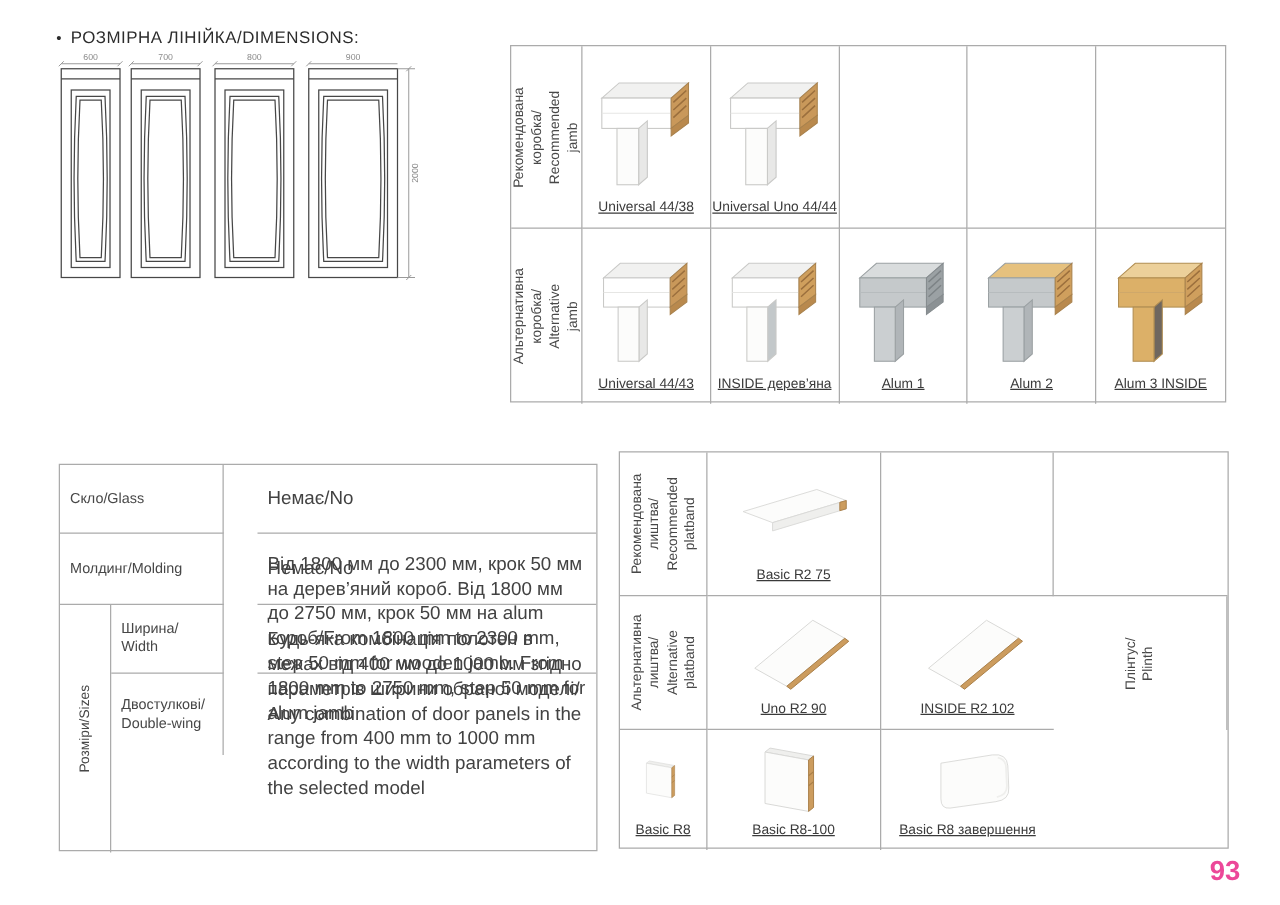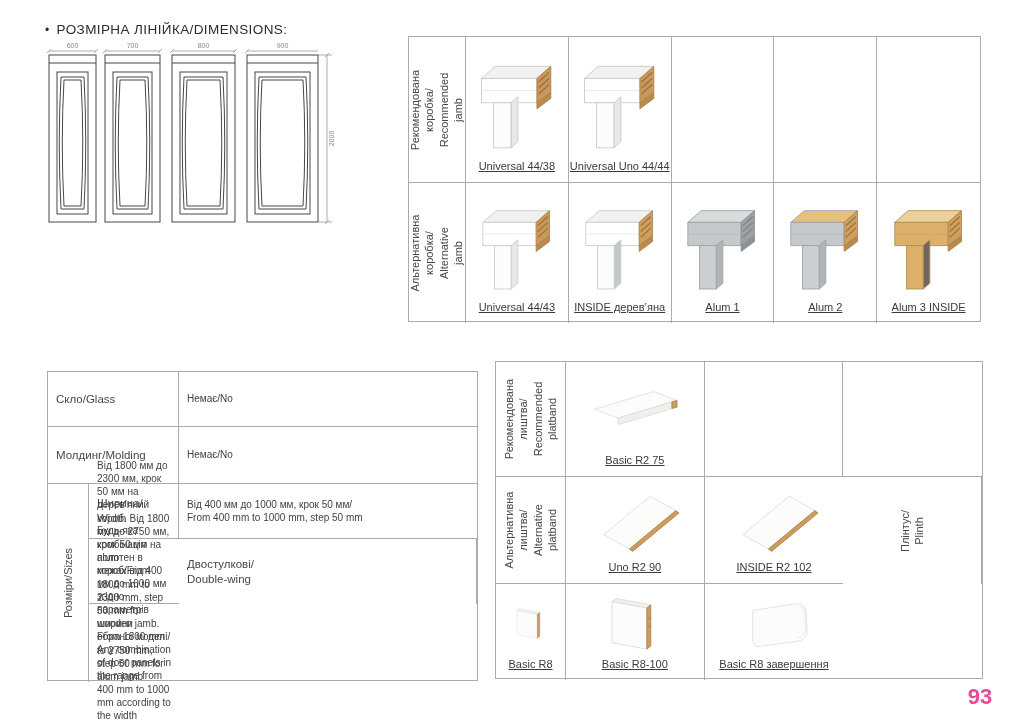--- a/index.html
+++ b/index.html
@@ -37,21 +37,21 @@
     transform:translate(-50%,-50%) rotate(-90deg);
     white-space:pre-line;text-align:center;
     font-size:11px;line-height:1.3;color:#474747;
   }
   
   .pcell{display:flex;flex-direction:column;align-items:center;}
   .pimg{flex:1;display:flex;align-items:center;justify-content:center;width:100%;padding-top:4px;}
   .plabel{height:22px;font-size:11px;color:#3a3a3a;text-align:center;text-decoration:underline;}
   
   .lab{display:flex;align-items:center;padding-left:8px;font-size:11.5px;color:#474747;white-space:pre-line;line-height:1.3;}
-  .val{display:flex;align-items:center;padding:5px 8px;font-size:10px;color:#424242;line-height:1.32;white-space:pre-line;}
+  .val{display:flex;align-items:center;padding:5px 8px;font-size:15px;color:#424242;line-height:1.32;white-space:pre-line;margin-left:27px;}
   
   .p-white{--top:#f1f1f0;--front:#ffffff;--end:#c9985a;--end2:#b9894d;--grain:#9b6f3d;--reveal:#e8e8e7;--leg:#fcfcfb;--ln:#c9c9c7;--ln2:#e6e6e4;--endln:#a9824d;}
   .p-inside{--top:#f1f1f0;--front:#ffffff;--end:#cf9f5d;--end2:#b9894d;--grain:#9b6f3d;--reveal:#c3c8ca;--leg:#fcfcfb;--ln:#c9c9c7;--ln2:#e6e6e4;--endln:#a9824d;}
   .p-alum1{--top:#d9dcdd;--front:#c5c9cb;--end:#9ba1a4;--end2:#8b9194;--grain:#7d8386;--reveal:#b0b5b8;--leg:#cbcfd1;--ln:#9aa0a2;--ln2:#b7bcbe;--endln:#868c8f;}
   .p-alum2{--top:#e6c17e;--front:#c5c9cb;--end:#cf9f5d;--end2:#b9894d;--grain:#9b6f3d;--reveal:#b0b5b8;--leg:#cbcfd1;--ln:#9aa0a2;--ln2:#b7bcbe;--endln:#a9824d;}
   .p-alum3{--top:#ecd09a;--front:#dcb068;--end:#cf9f5d;--end2:#b9894d;--grain:#9b6f3d;--reveal:#6f675f;--leg:#dcb068;--ln:#b08d52;--ln2:#cfa86a;--endln:#a9824d;}
   .p-plat{--f1:#fcfcfb;--f2:#efefed;--fl:#d9d9d7;--wood:#cc9c5e;--woodln:#aa8049;}
   .scale-sm{transform:scale(.85);}
   .scale-lg{transform:scale(1.08);}
   
@@ -231,22 +231,20 @@
 
   <div class="cell br bb lab" style="grid-column:1/3;">Молдинг/Molding</div>
   <div class="cell bb val">Немає/No</div>
 
   <div class="cell br" style="grid-row:3/6;">
     <div class="vert">Розміри/Sizes</div>
   </div>
 
   <div class="cell br bb lab">Ширина/
 Width</div>
-  <div class="cell bb val">Від 400 мм до 1000 мм, крок 50 мм/
-From 400 mm to 1000 mm, step 50 mm</div>
 
   <div class="cell bb val">Від 1800 мм до 2300 мм, крок 50 мм на дерев’яний короб. Від 1800 мм до 2750 мм, крок 50 мм на alum короб/From 1800 mm to 2300 mm, step 50 mm for wooden jamb. From 1800 mm to 2750 mm, step 50 mm for alum jamb</div>
 
   <div class="cell br lab">Двостулкові/
 Double-wing</div>
   <div class="cell val">Будь-яка комбінація полотен в межах від 400 мм до 1000 мм згідно параметрів ширини обраної моделі/ Any combination of door panels in the range from 400 mm to 1000 mm according to the width parameters of the selected model</div>
 </div>
 
 <div class="tbl" style="left:495px;top:361px;width:488px;height:318px;grid-template-columns:70px repeat(3,1fr);grid-template-rows:115px 107px 96px;">
 

